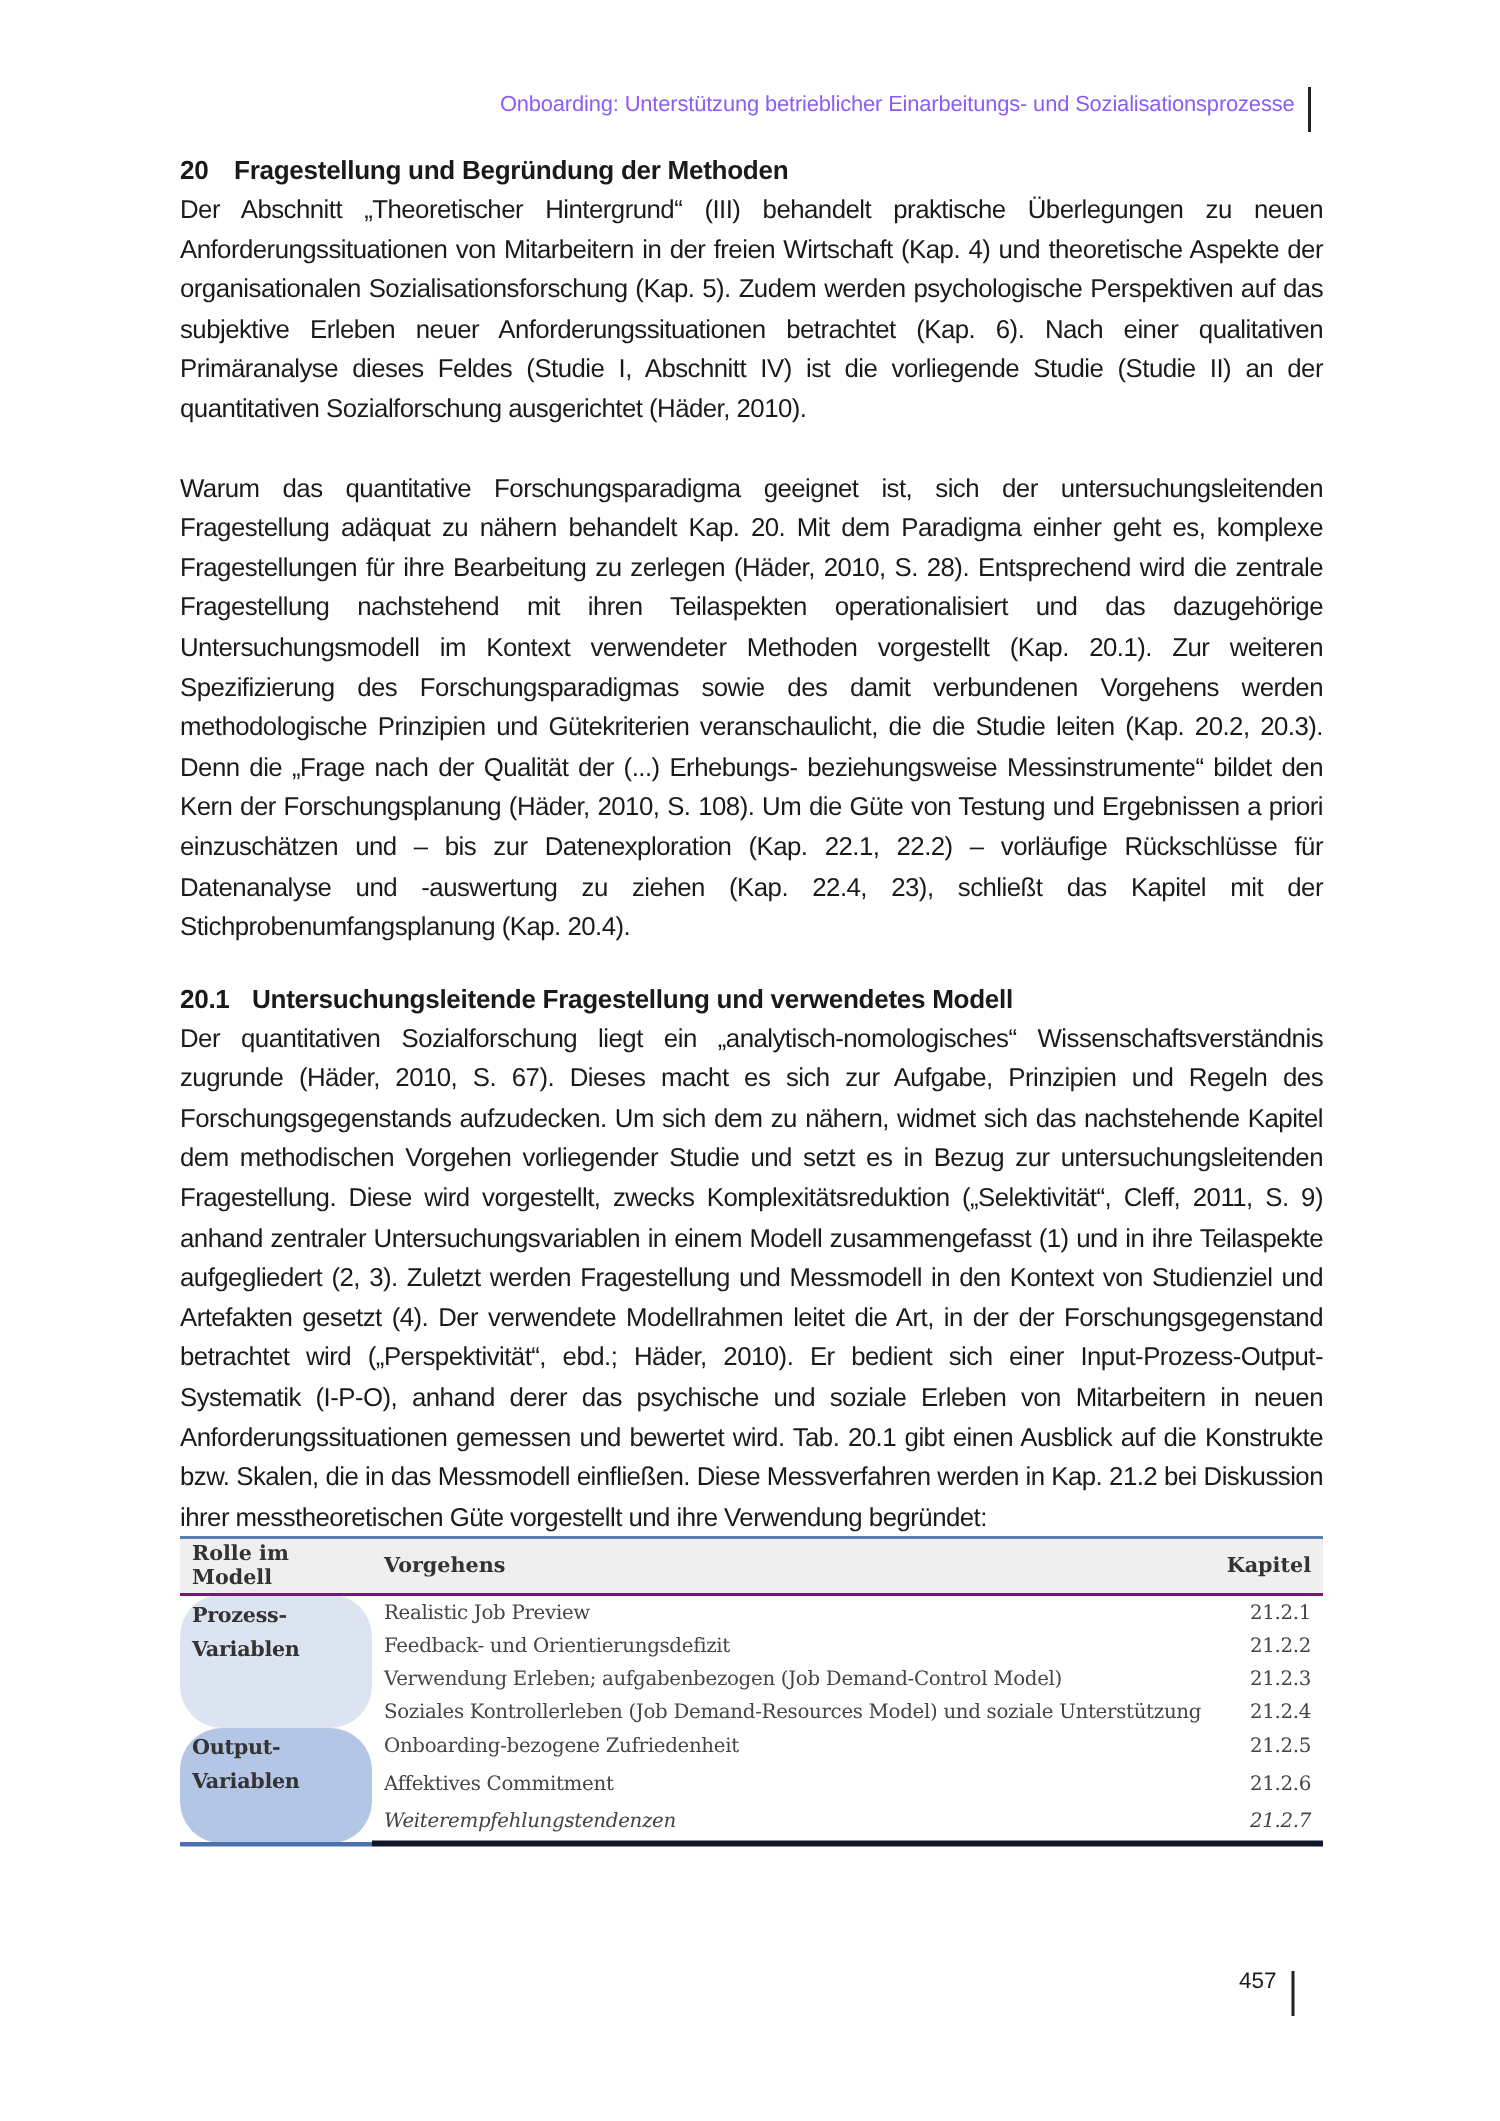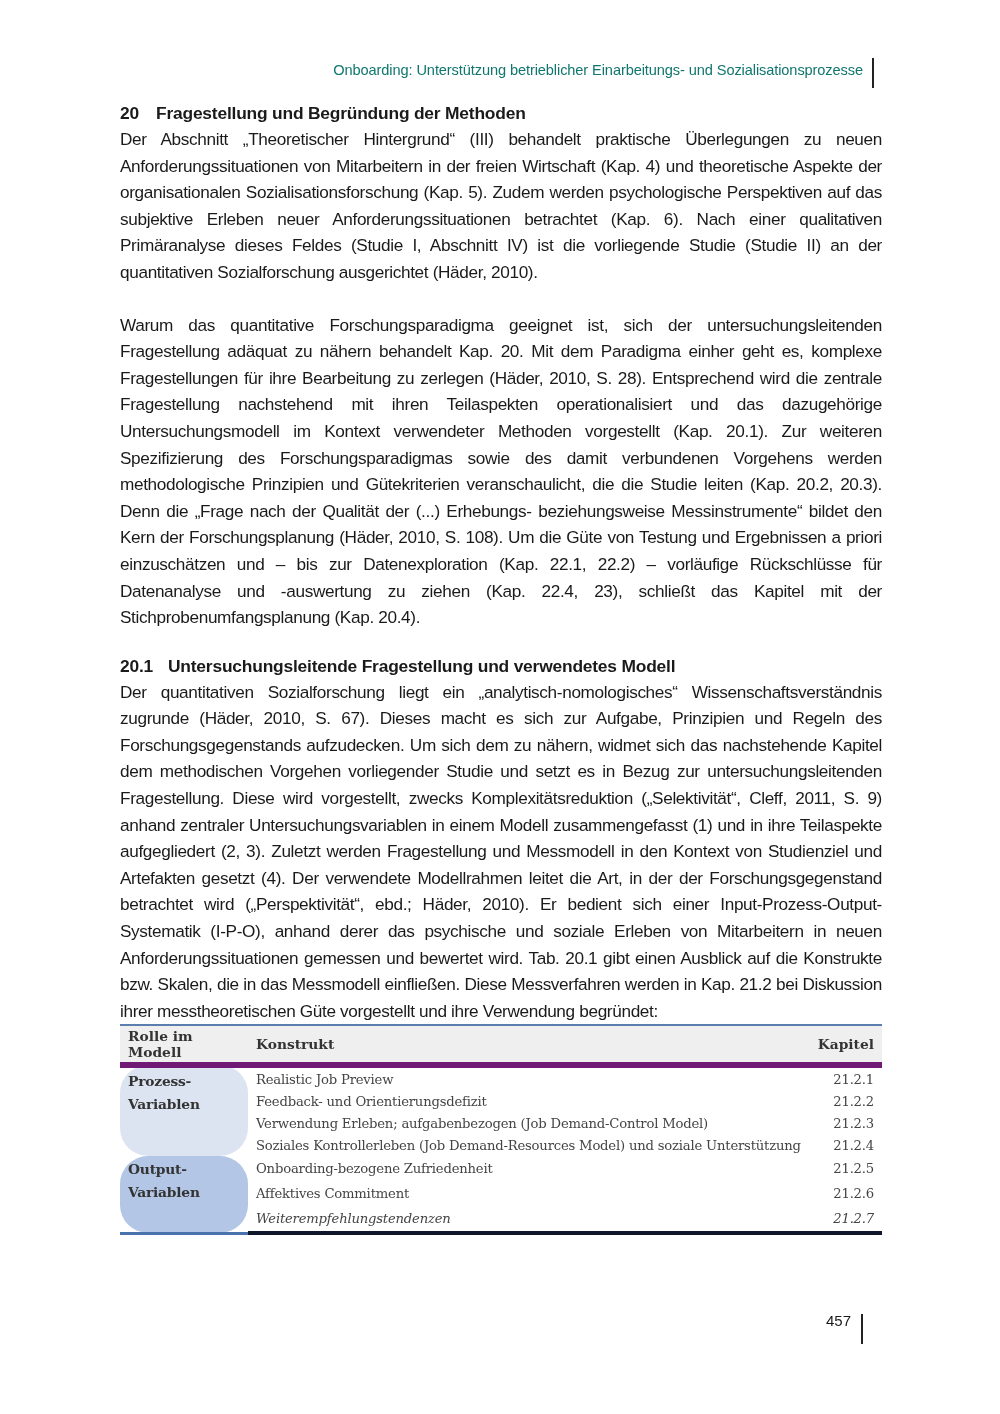--- a/index.html
+++ b/index.html
@@ -2,21 +2,21 @@
 <html><head>
 <meta charset="utf-8">
 <style>
   html, body { margin: 0; padding: 0; background: #ffffff; }
   body {
     width: 1000px; height: 1414px; position: relative; overflow: hidden;
     font-family: "Liberation Sans", sans-serif; color: #1a1a1a;
   }
   .running-header {
     position: absolute; top: 62px; right: 137px;
-    font-size: 14.6px; color: #0f766e; letter-spacing: -0.1px;
+    font-size: 14.6px; color: #8b5cf6; letter-spacing: -0.1px;
   }
   .header-bar {
     position: absolute; top: 58px; left: 872px; width: 2px; height: 30px; background: #222;
   }
   .content {
     position: absolute; left: 120px; top: 100px; width: 762px;
   }
   h2 {
     margin: 0; font-size: 17.4px; font-weight: bold; line-height: 26px;
     letter-spacing: -0.2px;
@@ -30,21 +30,21 @@
   .gap1 { height: 26px; }
   .gap2 { height: 22px; }
   .caption {
     font-size: 13.3px; margin-top: 30px; margin-bottom: 5px; color: #1a1a1a;
   }
   table {
     width: 762px; border-collapse: collapse;
     font-family: "DejaVu Serif", "Liberation Serif", serif; font-size: 13.2px;
     color: #444;
   }
-  thead tr { background: #efefef; border-top: 2px solid #5a7fae; border-bottom: 6px solid #701a75; }
+  thead tr { background: #efefef; border-top: 2px solid #5a7fae; border-bottom: 2px solid #701a75; }
   th {
     font-weight: bold; text-align: left; padding: 2px 8px; height: 21px; color: #333;
     font-size: 13.8px;
   }
   th.right, td.right { text-align: right; }
   td { padding: 0 8px; height: 22px; vertical-align: middle; color: #444; letter-spacing: -0.2px; border-radius: 28px; }
   td.role {
     font-weight: bold; color: #333; vertical-align: top; width: 112px; line-height: 23px;
     padding-top: 2px; font-size: 13.8px;
   }
@@ -75,21 +75,21 @@
   <div class="gap2"></div>
   <h2>
     <span class="num2">20.1</span><span>Untersuchungsleitende Fragestellung und verwendetes Modell</span>
   </h2>
   <p>Der quantitativen Sozialforschung liegt ein „analytisch-nomologisches“ Wissenschaftsver­ständnis zugrunde (Häder, 2010, S. 67). Dieses macht es sich zur Aufgabe, Prinzipien und Regeln des Forschungsgegenstands aufzudecken. Um sich dem zu nähern, widmet sich das nachstehende Kapitel dem methodischen Vorgehen vorliegender Studie und setzt es in Bezug zur untersuchungsleitenden Fragestellung. Diese wird vorgestellt, zwecks Komplexitätsreduk­tion („Selektivität“, Cleff, 2011, S. 9) anhand zentraler Untersuchungsvariablen in einem Modell zusammengefasst (1) und in ihre Teilaspekte aufgegliedert (2, 3). Zuletzt werden Fragestel­lung und Messmodell in den Kontext von Studienziel und Artefakten gesetzt (4). Der verwen­dete Modellrahmen leitet die Art, in der der Forschungsgegenstand betrachtet wird („Perspek­tivität“, ebd.; Häder, 2010). Er bedient sich einer Input-Prozess-Output-Systematik (I-P-O), an­hand derer das psychische und soziale Erleben von Mitarbeitern in neuen Anforderungssitua­tionen gemessen und bewertet wird. Tab. 20.1 gibt einen Ausblick auf die Konstrukte bzw. Skalen, die in das Messmodell einfließen. Diese Messverfahren werden in Kap. 21.2 bei Dis­kussion ihrer messtheoretischen Güte vorgestellt und ihre Verwendung begründet:</p>
 
   <table>
     <thead>
       <tr>
         <th>Rolle im Modell</th>
-        <th>Konstrukt</th>
+        <th>Vorgehens</th>
         <th class="right">Kapitel</th>
       </tr>
     </thead>
     <tbody>
       <tr>
         <td class="role proc" rowspan="4">
           <span>Prozess-</span><br>
           <span>Variablen</span>
         </td>
         <td>Realistic Job Preview</td>

